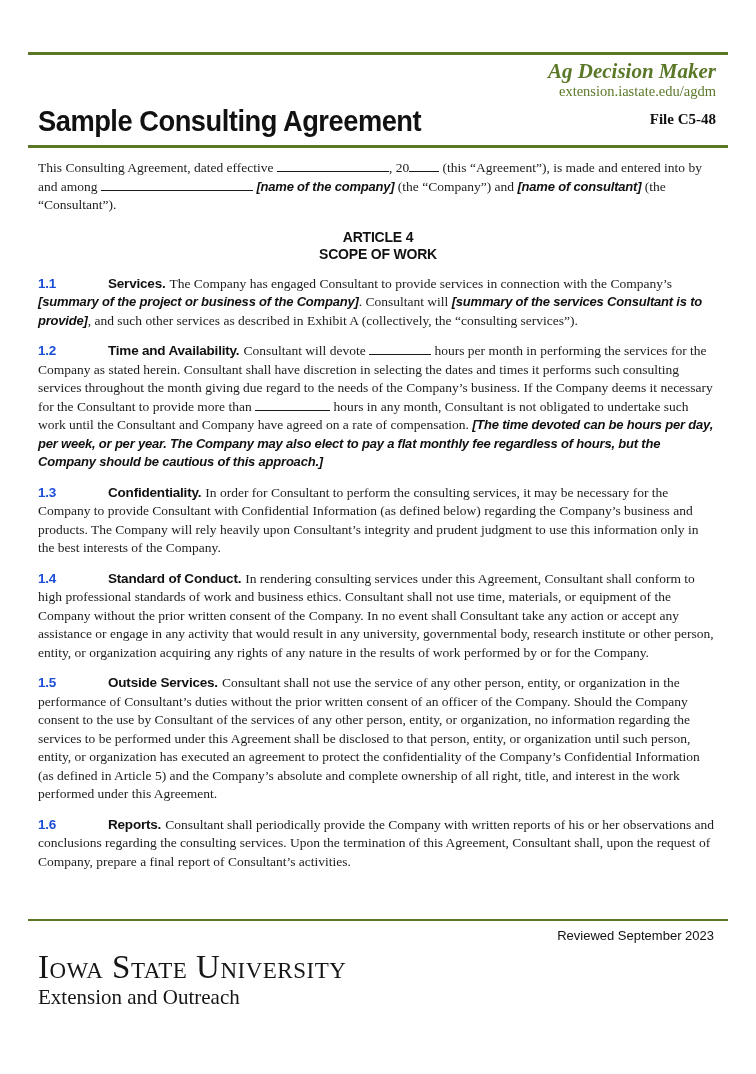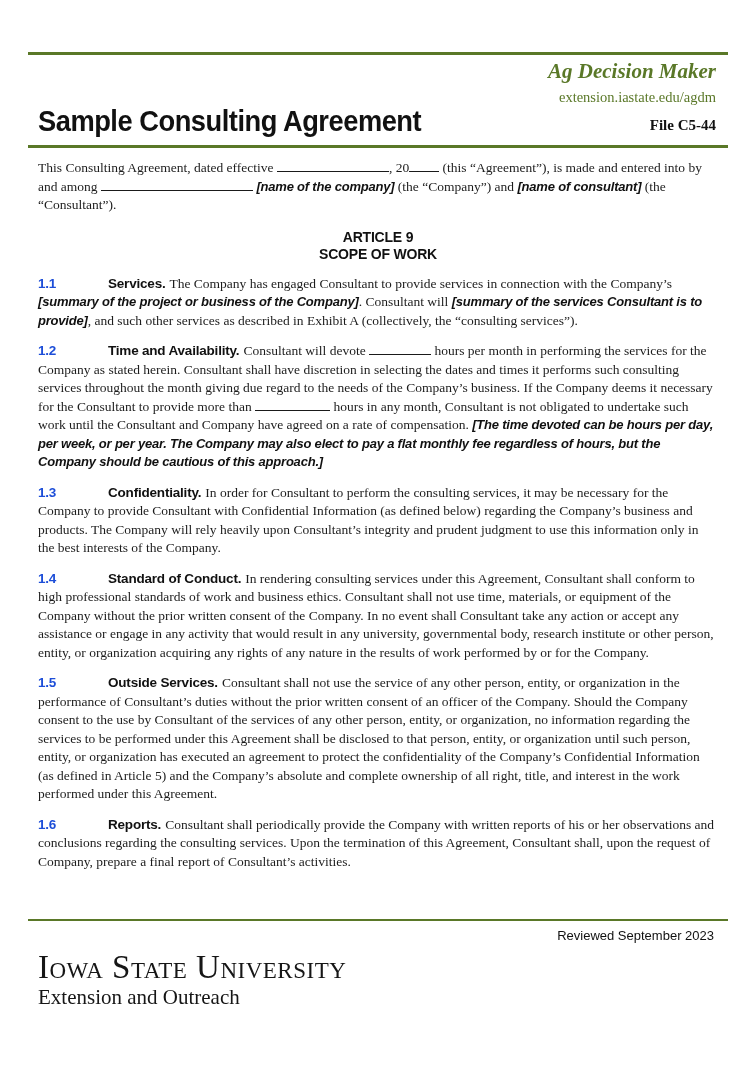--- a/index.html
+++ b/index.html
@@ -17,21 +17,21 @@
     position:absolute;left:10px;bottom:0;margin:0;
     font-family:"Liberation Sans",sans-serif;font-weight:700;
     font-size:29px;letter-spacing:-0.5px;color:#111;
     transform:scaleX(0.94);transform-origin:left bottom;white-space:nowrap;
   }
   .brand-col{position:absolute;right:12px;top:2px;text-align:right;}
   .brand{
     font-family:"Liberation Serif",serif;font-style:italic;font-weight:700;
     font-size:21px;color:#5a7828;line-height:1.05;
   }
-  .brand-url{font-family:"Liberation Serif",serif;font-size:14.5px;color:#5a7828;margin-top:7px;}
+  .brand-url{font-family:"Liberation Serif",serif;font-size:14.5px;color:#5a7828;margin-top:1px;}
   .file-label{font-family:"Liberation Serif",serif;font-weight:700;font-size:15px;color:#111;margin-top:11px;}
   .rule-mid{margin-top:7px;}
   .bodytext{
     font-size:13.5px;line-height:18.5px;margin:0 10px 12px 10px;
     text-align:left;color:#1c1c1c;
   }
   .intro{margin-top:11px;}
   .article-head{
     text-align:center;font-family:"Liberation Sans",sans-serif;font-weight:700;
     font-size:14px;line-height:17px;letter-spacing:-0.2px;color:#111;
@@ -74,30 +74,30 @@
 
 <div class="page">
 
   <div class="rule"></div>
 
   <div class="hdr">
     <h1 class="title">Sample Consulting Agreement</h1>
     <div class="brand-col">
       <div class="brand">Ag Decision Maker</div>
       <div class="brand-url">extension.iastate.edu/agdm</div>
-      <div class="file-label">File C5-44</div>
+      <div class="file-label">File C5-48</div>
     </div>
   </div>
 
   <div class="rule rule-mid"></div>
 
   <p class="bodytext intro"><span>This Consulting Agreement, dated effective </span><span class="blank" style="width: 112px;"></span><span>, 20</span><span class="blank" style="width: 30px;"></span><span> (this “Agreement”), is made and entered into by and among </span><span class="blank" style="width: 152px;"></span><span> </span><span class="ph">[name of the company]</span><span> (the “Company”) and </span><span class="ph">[name of consultant]</span><span> (the “Consultant”).</span></p>
 
   <div class="article-head">
-    <div>ARTICLE 9</div>
+    <div>ARTICLE 4</div>
     <div>SCOPE OF WORK</div>
   </div>
 
   <p class="bodytext"><span class="num">1.1</span><span class="shead">Services.</span><span><span>The Company has engaged Consultant to provide services in connection with the Company’s </span><span class="ph">[summary of the project or business of the Company]</span><span>. Consultant will </span><span class="ph">[summary of the services Consultant is to provide]</span><span>, and such other services as described in Exhibit A (collectively, the “consulting services”).</span></span></p>
 
   <p class="bodytext"><span class="num">1.2</span><span class="shead">Time and Availability.</span><span><span>Consultant will devote </span><span class="blank" style="width: 62px;"></span><span> hours per month in performing the services for the Company as stated herein. Consultant shall have discretion in selecting the dates and times it performs such consulting services throughout the month giving due regard to the needs of the Company’s business. If the Company deems it necessary for the Consultant to provide more than </span><span class="blank" style="width: 75px;"></span><span> hours in any month, Consultant is not obligated to undertake such work until the Consultant and Company have agreed on a rate of compensation. </span><span class="ph">[The time devoted can be hours per day, per week, or per year. The Company may also elect to pay a flat monthly fee regardless of hours, but the Company should be cautious of this approach.]</span></span></p>
 
   <p class="bodytext"><span class="num">1.3</span><span class="shead">Confidentiality.</span><span><span>In order for Consultant to perform the consulting services, it may be necessary for the Company to provide Consultant with Confidential Information (as defined below) regarding the Company’s business and products. The Company will rely heavily upon Consultant’s integrity and prudent judgment to use this information only in the best interests of the Company.</span></span></p>
 
   <p class="bodytext"><span class="num">1.4</span><span class="shead">Standard of Conduct.</span><span><span>In rendering consulting services under this Agreement, Consultant shall conform to high professional standards of work and business ethics. Consultant shall not use time, materials, or equipment of the Company without the prior written consent of the Company. In no event shall Consultant take any action or accept any assistance or engage in any activity that would result in any university, governmental body, research institute or other person, entity, or organization acquiring any rights of any nature in the results of work performed by or for the Company.</span></span></p>

